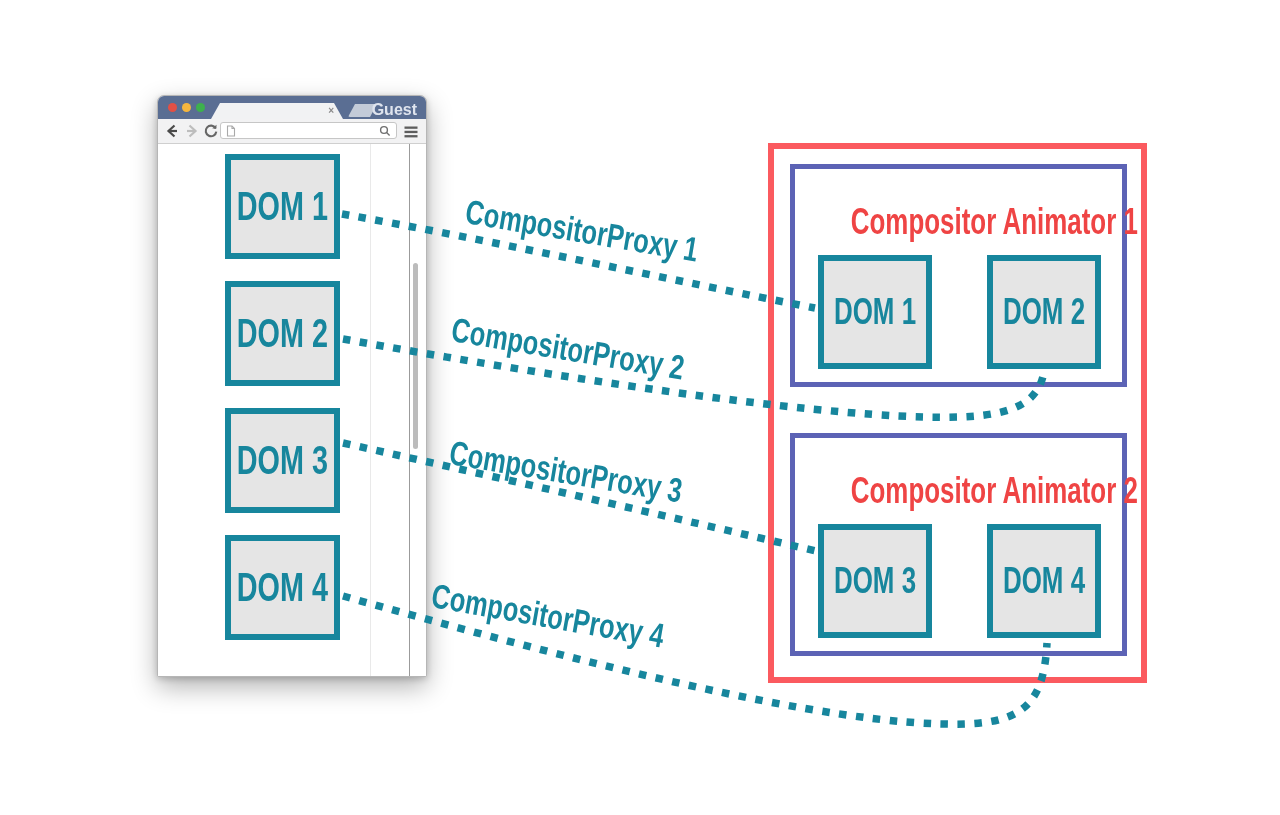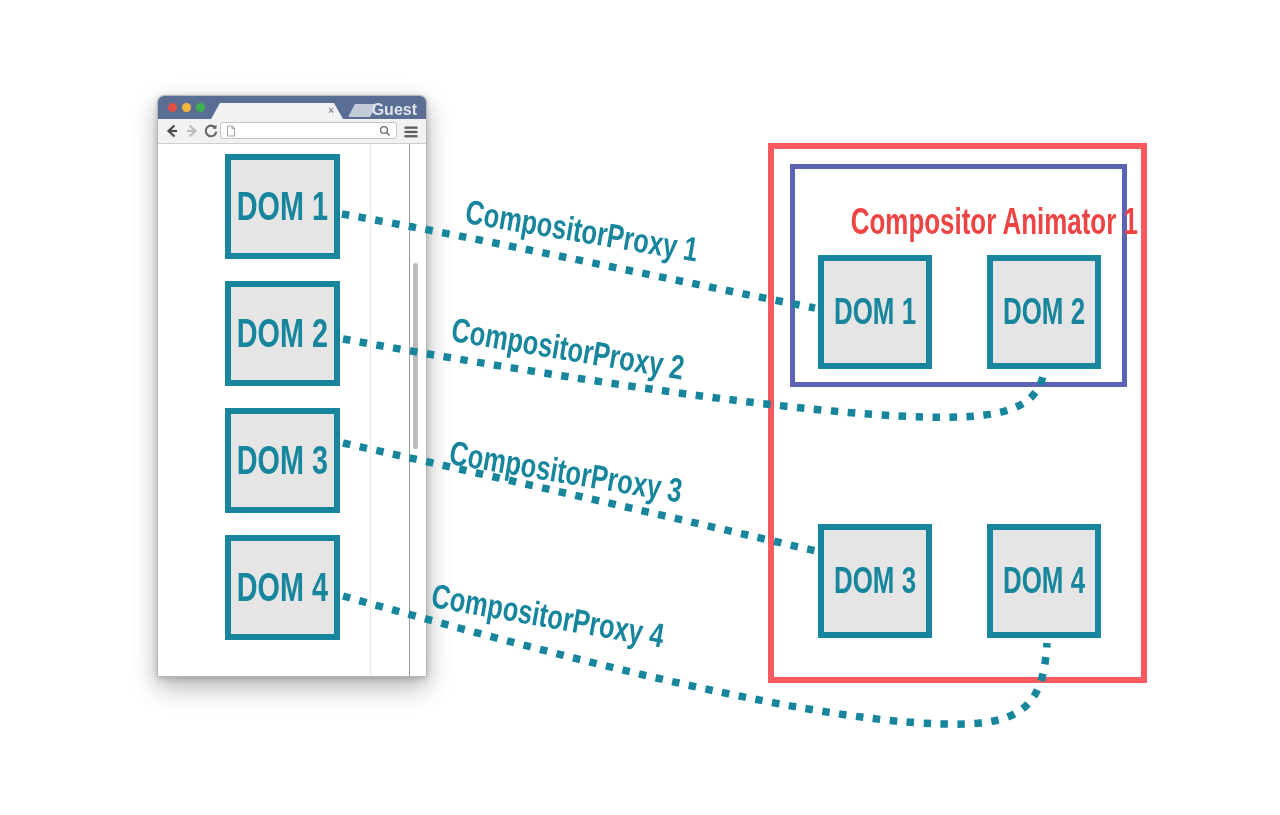--- a/index.html
+++ b/index.html
@@ -126,20 +126,25 @@
       <span class="cond">Compositor Animator 1</span>
     </div>
   </div>
   <div class="tealbox" style="left:818px;top:255px;width:114px;height:114px;">
     <span class="lbl" style="font-size:36px;"><span class="cond">DOM 1</span></span>
   </div>
   <div class="tealbox" style="left:987px;top:255px;width:114px;height:114px;">
     <span class="lbl" style="font-size:36px;"><span class="cond">DOM 2</span></span>
   </div>
 
+  <div class="purplebox" style="left:790px;top:433px;">
+    <div class="purple-title">
+      <span class="cond">Compositor Animator 2</span>
+    </div>
+  </div>
   <div class="tealbox" style="left:818px;top:524px;width:114px;height:114px;">
     <span class="lbl" style="font-size:36px;"><span class="cond">DOM 3</span></span>
   </div>
   <div class="tealbox" style="left:987px;top:524px;width:114px;height:114px;">
     <span class="lbl" style="font-size:36px;"><span class="cond">DOM 4</span></span>
   </div>
 
   <svg class="lines" width="1280" height="815" viewBox="0 0 1280 815">
     <g fill="none" stroke="#17869d" stroke-width="7.5" stroke-dasharray="7.5 9.5">
       <path d="M342 214 C 490 240, 670 280, 815 308"></path>

